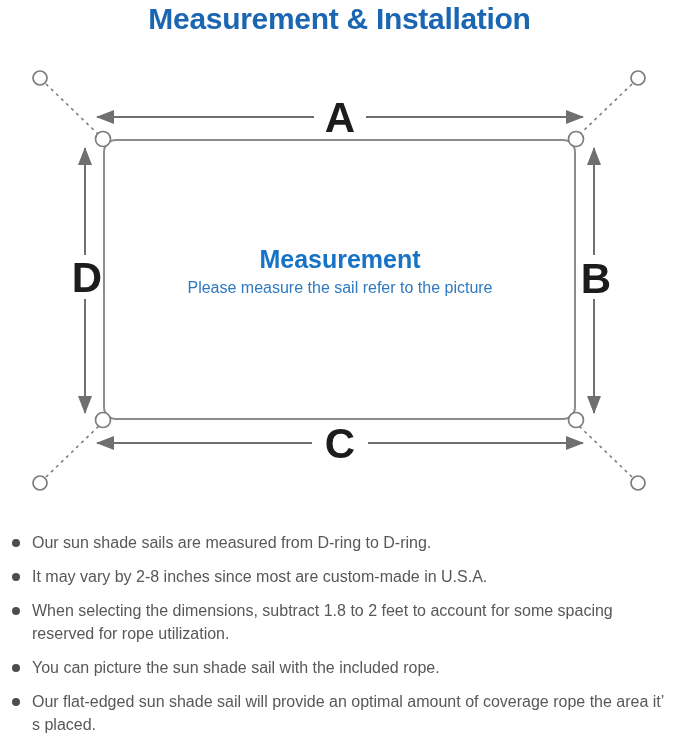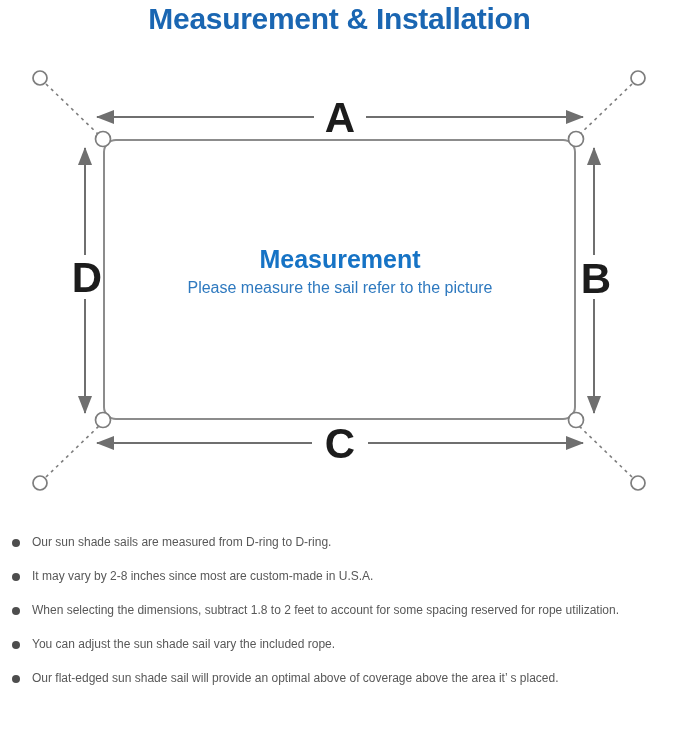--- a/index.html
+++ b/index.html
@@ -70,21 +70,21 @@
   }
   .notes .dot {
     flex: 0 0 8px;
     width: 8px;
     height: 8px;
     border-radius: 50%;
     background: #4d4d4d;
     margin: 8px 12px 0 2px;
   }
   .notes .note-text {
-    font-size: 12px;
+    font-size: 16px;
     line-height: 23px;
     color: #585858;
   }
 </style>
 </head>
 <body>
 
 <div class="page">
 
   <h1 class="title">Measurement &amp; Installation</h1>
@@ -143,21 +143,21 @@
     <li>
       <span class="dot"></span>
       <span class="note-text">It may vary by 2-8 inches since most are custom-made in U.S.A.</span>
     </li>
     <li>
       <span class="dot"></span>
       <span class="note-text">When selecting the dimensions, subtract 1.8 to 2 feet to account for some spacing reserved for rope utilization.</span>
     </li>
     <li>
       <span class="dot"></span>
-      <span class="note-text">You can adjust the sun shade sail vary the included rope.</span>
+      <span class="note-text">You can picture the sun shade sail with the included rope.</span>
     </li>
     <li>
       <span class="dot"></span>
-      <span class="note-text">Our flat-edged sun shade sail will provide an optimal above of coverage above the area it’ s placed.</span>
+      <span class="note-text">Our flat-edged sun shade sail will provide an optimal amount of coverage rope the area it’ s placed.</span>
     </li>
   </ul>
 
 </div>
 
 </body></html>

